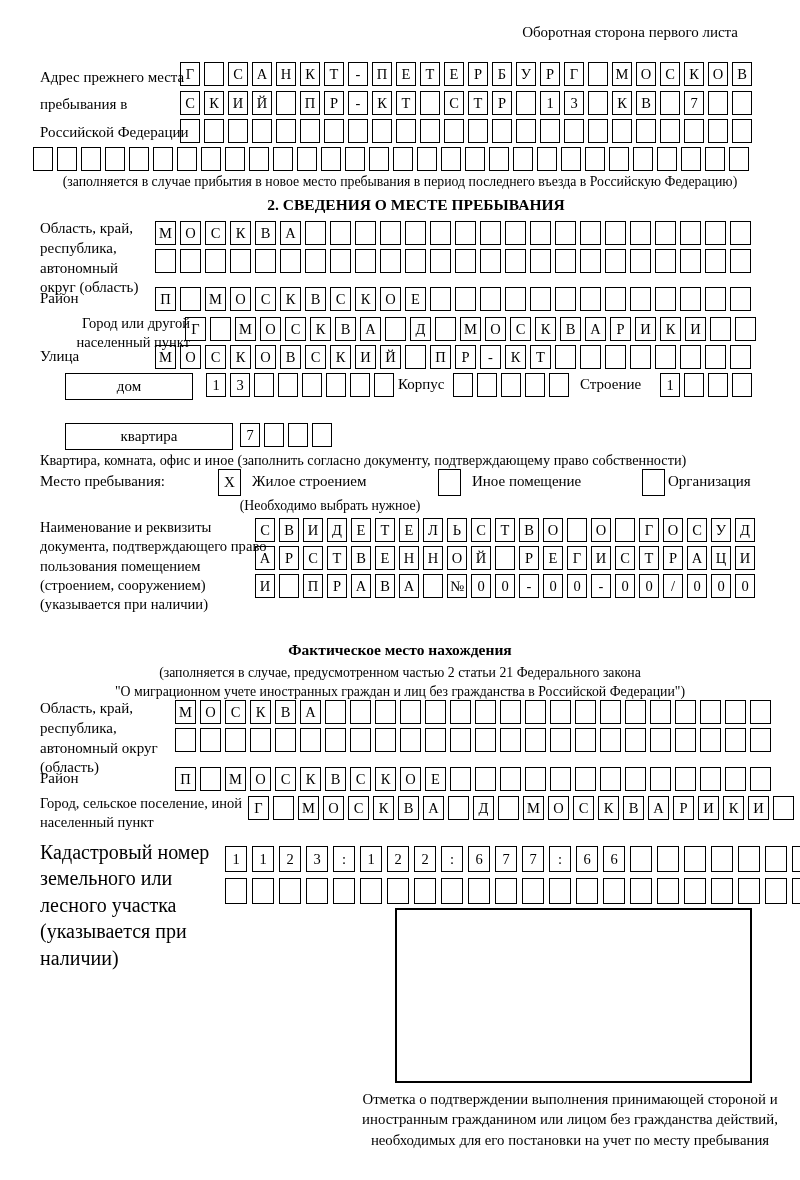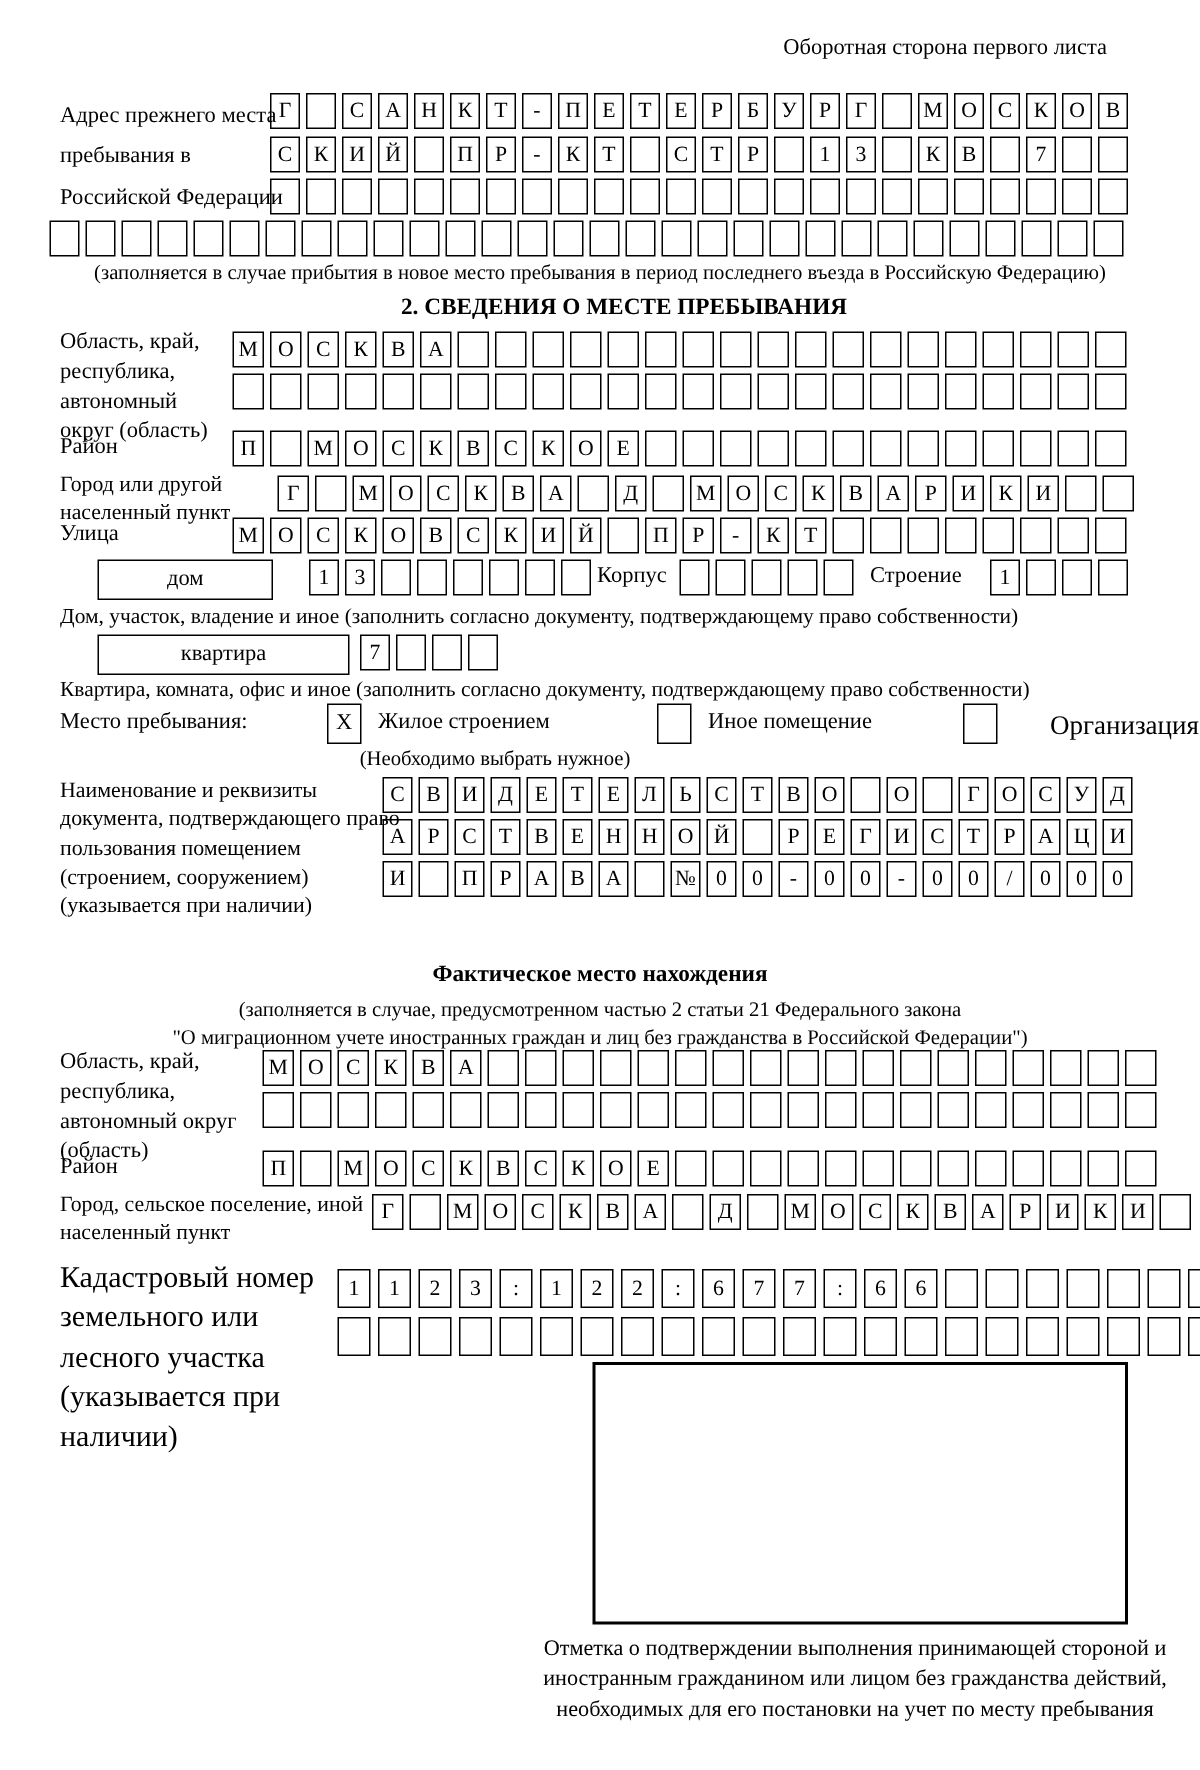--- a/index.html
+++ b/index.html
@@ -231,21 +231,21 @@
       <span class="cbox"></span>
       <span class="cbox"></span>
       <span class="cbox"></span>
       <span class="cbox"></span>
       <span class="cbox"></span>
       <span class="cbox"></span>
       <span class="cbox"></span>
       <span class="cbox"></span>
     </div>
 
-  <div class="lbl" style="left:40px; top:314px; width:150px; font-size:14.5px;">Город или другой населенный пункт</div>
+  <div class="lbl" style="left:40px; top:314px; width:150px; font-size:14.5px;text-align:right;">Город или другой населенный пункт</div>
   <div class="boxrow p25" style="left:185px; top:317px;">
       <span class="cbox">Г</span>
       <span class="cbox"></span>
       <span class="cbox">М</span>
       <span class="cbox">О</span>
       <span class="cbox">С</span>
       <span class="cbox">К</span>
       <span class="cbox">В</span>
       <span class="cbox">А</span>
       <span class="cbox"></span>
@@ -286,21 +286,21 @@
       <span class="cbox"></span>
       <span class="cbox"></span>
       <span class="cbox"></span>
       <span class="cbox"></span>
       <span class="cbox"></span>
       <span class="cbox"></span>
       <span class="cbox"></span>
       <span class="cbox"></span>
     </div>
 
-  <div class="wbox" style="left:65px; top:373px; width:117px;text-align:center;">дом</div>
+  <div class="wbox" style="left:65px; top:373px; width:128px;text-align:center;">дом</div>
   <div class="boxrow" style="left:206px; top:373px;">
       <span class="cbox">1</span>
       <span class="cbox">3</span>
       <span class="cbox"></span>
       <span class="cbox"></span>
       <span class="cbox"></span>
       <span class="cbox"></span>
       <span class="cbox"></span>
       <span class="cbox"></span>
     </div>
@@ -312,38 +312,37 @@
       <span class="cbox"></span>
       <span class="cbox"></span>
     </div>
   <div class="abs" style="left:580px; top:376px; font-size:15px;font-family:Liberation Serif, serif;">Строение</div>
   <div class="boxrow" style="left:660px; top:373px;">
       <span class="cbox">1</span>
       <span class="cbox"></span>
       <span class="cbox"></span>
       <span class="cbox"></span>
     </div>
-  <div class="note" style="left:40px; top:403px; font-size:14.3px;">Дом, участок, владение и иное (заполнить согласно документу, подтверждающему право собственности)</div>
 
   <div class="wbox" style="left:65px; top:423px; width:168px;text-align:right;">квартира</div>
   <div class="boxrow" style="left:240px; top:423px;">
       <span class="cbox">7</span>
       <span class="cbox"></span>
       <span class="cbox"></span>
       <span class="cbox"></span>
     </div>
   <div class="note" style="left:40px; top:452px; font-size:14.3px;">Квартира, комната, офис и иное (заполнить согласно документу, подтверждающему право собственности)</div>
 
   <div class="abs" style="left:40px; top:473px; font-size:15px;">Место пребывания:</div>
   <div class="chk" style="left:218px; top:469px;">X</div>
   <div class="abs" style="left:252px; top:473px; font-size:15px;">Жилое строением</div>
   <div class="chk" style="left:438px; top:469px;"></div>
   <div class="abs" style="left:472px; top:473px; font-size:15px;">Иное помещение</div>
   <div class="chk" style="left:642px; top:469px;"></div>
-  <div class="abs" style="left:700px; top:473px; font-size:18px;">Организация</div>
+  <div class="abs" style="left:668px; top:473px; font-size:15px;">Организация</div>
   <div class="note center" style="left:150px; top:498px; width:360px;">(Необходимо выбрать нужное)</div>
 
   <div class="lbl" style="left:40px; top:518px; width:230px; font-size:14.6px;">Наименование и реквизиты документа, подтверждающего право пользования помещением (строением, сооружением) (указывается при наличии)</div>
   <div class="boxrow" style="left:255px; top:518px;">
       <span class="cbox">С</span>
       <span class="cbox">В</span>
       <span class="cbox">И</span>
       <span class="cbox">Д</span>
       <span class="cbox">Е</span>
       <span class="cbox">Т</span>

